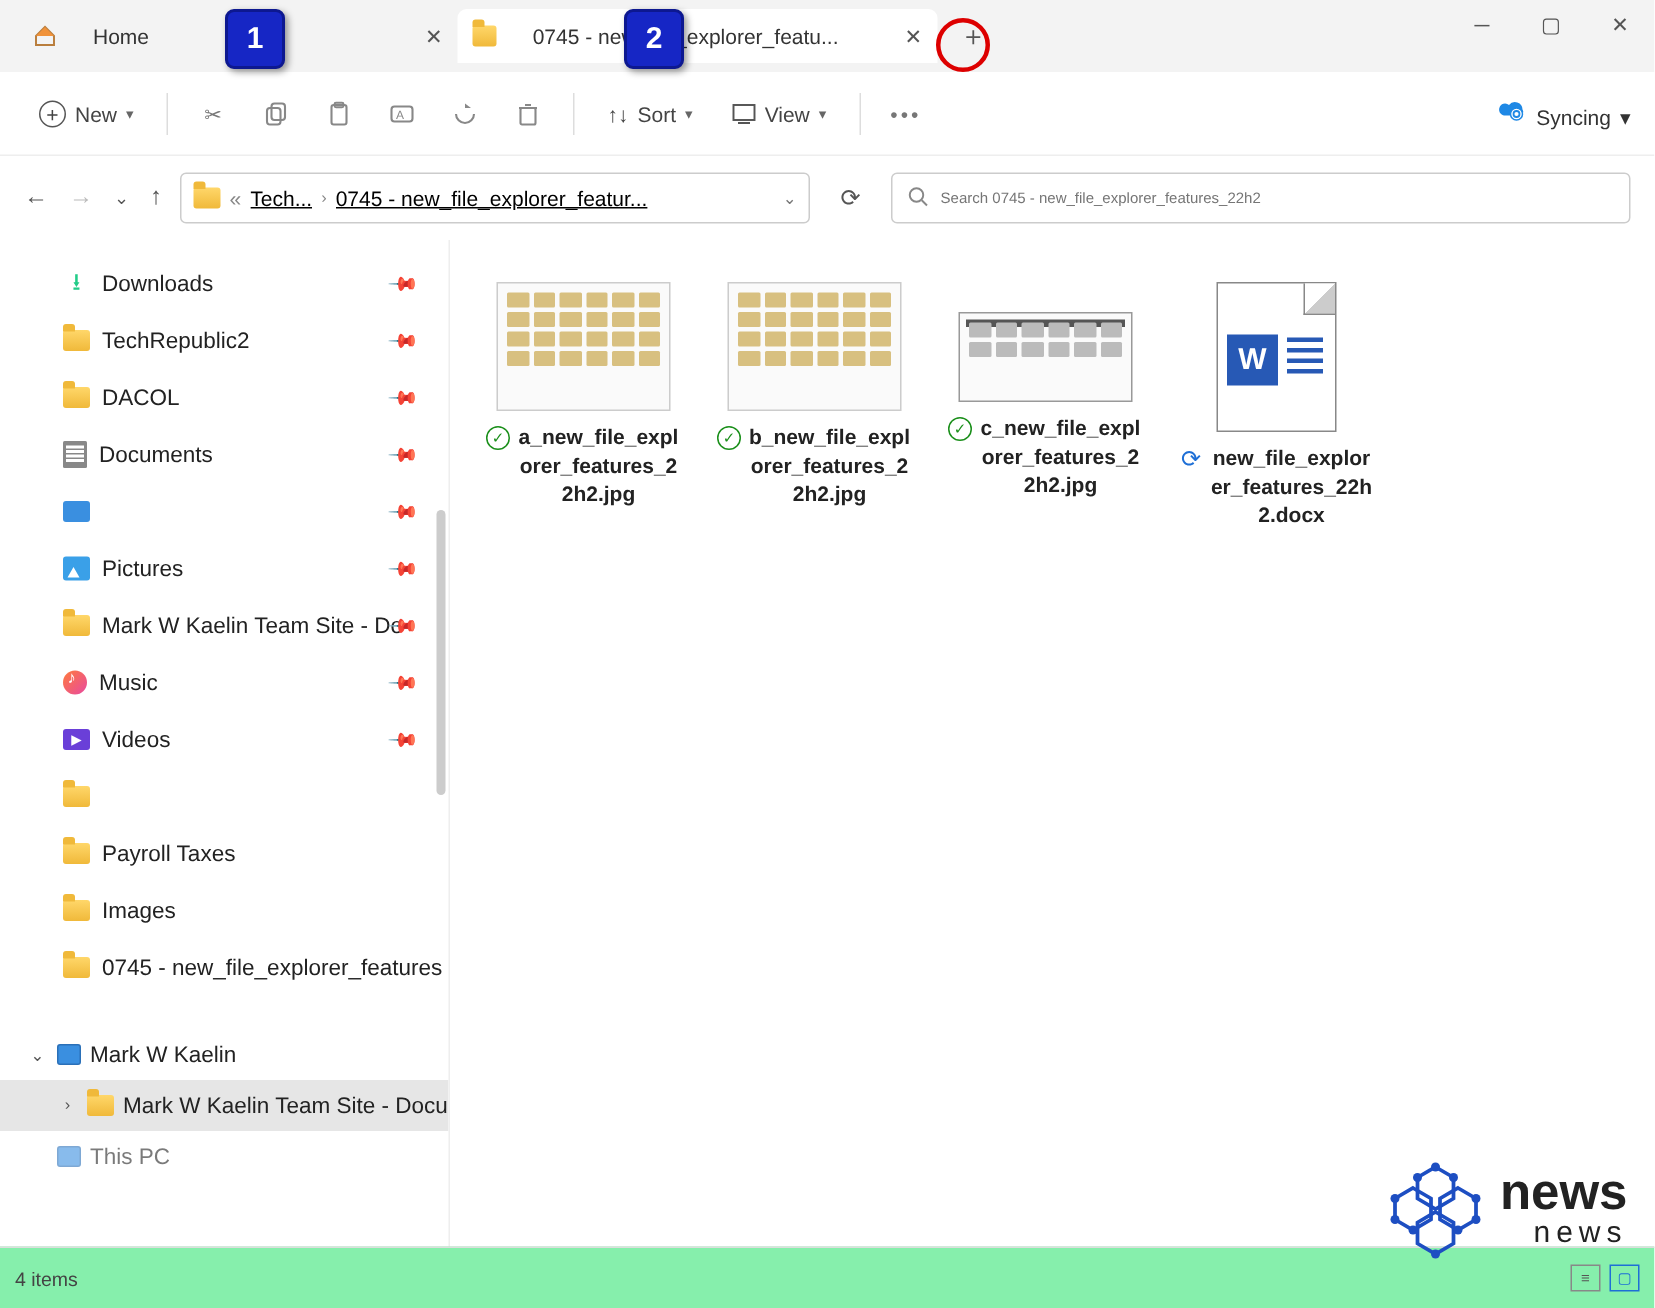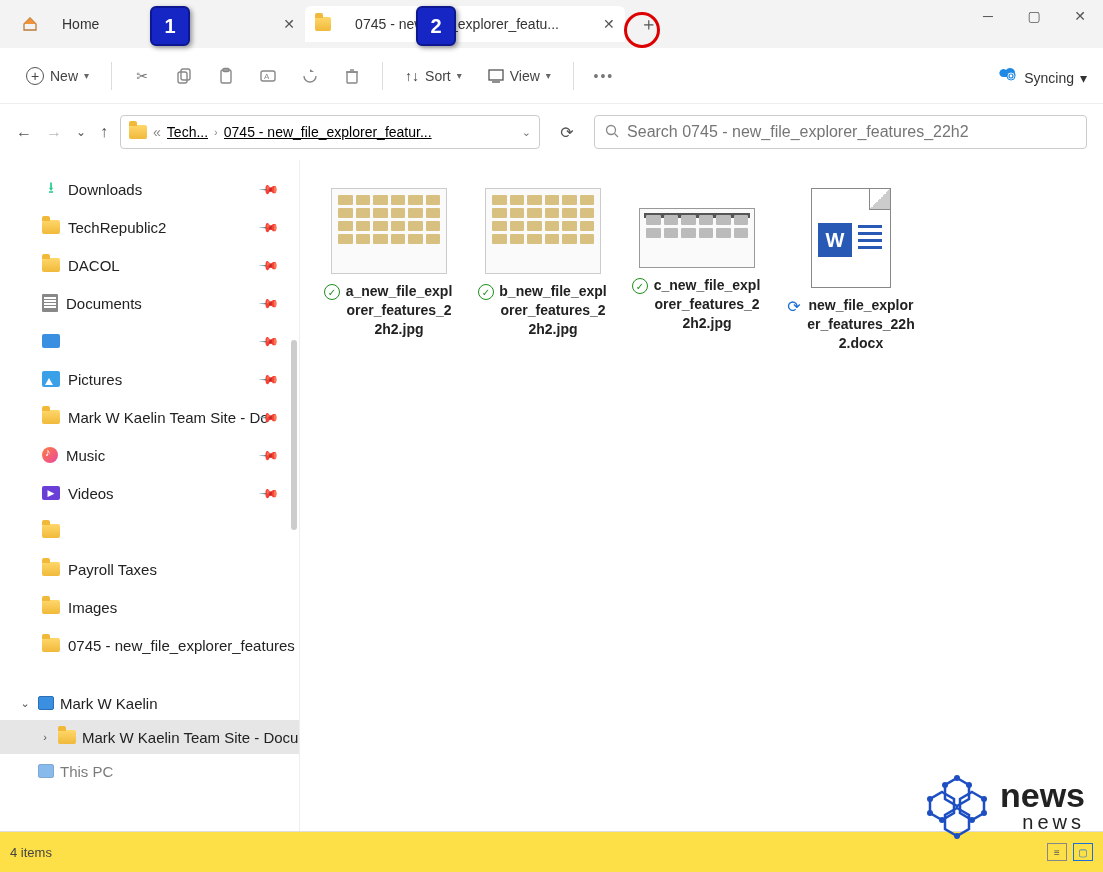--- a/index.html
+++ b/index.html
@@ -31,21 +31,21 @@
 
 .addrrow { display:flex; align-items:center; height:56px; padding:0 16px; gap:12px; background:#fff; }
 .navbtns { display:flex; gap:14px; align-items:center; color:#555; }
 .navbtns span { cursor:pointer; font-size:16px; }
 .addrbar { flex:0 0 420px; height:34px; border:1px solid #ccc; border-radius:4px; display:flex; align-items:center; padding:0 8px; gap:6px; font-size:14px; color:#333; }
 .addrbar .crumb { color:#000000; white-space:nowrap; overflow:hidden; text-overflow:ellipsis;text-decoration:underline; }
 .addrbar .sep { color:#888; font-size:11px; }
 .addrbar .down { margin-left:auto; color:#777; font-size:11px; }
 .refresh { width:30px; height:30px; display:flex; align-items:center; justify-content:center; color:#555; cursor:pointer; font-size:16px; }
 .searchbox { flex:1; height:34px; border:1px solid #ccc; border-radius:4px; display:flex; align-items:center; padding:0 10px; gap:8px; color:#888; font-size:14px; }
-.searchbox input { border:none; outline:none; flex:1; font-size:16px; color:#333; background:transparent; }
+.searchbox input { border:none; outline:none; flex:1; font-size:10px; color:#333; background:transparent; }
 
 
 .body { display:flex; height:calc(872px - 48px - 56px - 56px - 24px); position:relative; }
 .sidebar { width:300px; border-right:1px solid #eee; overflow:hidden; padding-top:10px; position:relative; }
 .side-item { display:flex; align-items:center; gap:8px; height:38px; padding-left:42px; font-size:15px; color:#222; cursor:pointer; position:relative; white-space:nowrap; }
 .side-item .pin { position:absolute; right:22px; color:#888; font-size:13px; transform:rotate(45deg); }
 .side-sep { height:22px; }
 .tree-item { display:flex; align-items:center; gap:6px; height:34px; padding-left:18px; font-size:15px; color:#222; cursor:pointer; }
 .tree-item .chev { width:14px; text-align:center; color:#555; font-size:11px; }
 .side-scroll { position:absolute; right:2px; top:180px; width:6px; height:190px; background:#ccc; border-radius:3px; }
@@ -67,21 +67,21 @@
 .thumb.shot::before { content:""; position:absolute; left:4px; right:4px; top:4px; height:5px; background:#555; }
 
 
 .docx { width:80px; height:100px; background:#fff; border:1px solid #888; position:relative; margin-bottom:8px; }
 .docx::before { content:""; position:absolute; right:0; top:0; width:20px; height:20px; background:linear-gradient(135deg,#fff 50%,#ccc 50%); border-left:1px solid #888; border-bottom:1px solid #888; }
 .docx .wbox { position:absolute; left:6px; top:34px; width:34px; height:34px; background:#2759b5; color:#fff; font-weight:bold; font-size:20px; display:flex; align-items:center; justify-content:center; }
 .docx .lines { position:absolute; left:46px; top:36px; right:8px; }
 .docx .lines div { height:3px; background:#2759b5; margin-bottom:4px; }
 
 
-.statusbar { position:absolute; left:0; right:0; bottom:0; height:41px; border-top:1px solid #ddd; display:flex; align-items:center; padding:16px 10px; font-size:13px; color:#444; background:#fde047; }
+.statusbar { position:absolute; left:0; right:0; bottom:0; height:41px; border-top:1px solid #ddd; display:flex; align-items:center; padding:16px 10px; font-size:13px; color:#444; background:#86efac; }
 .statusbar .viewbtns { margin-left:auto; display:flex; gap:6px; }
 .viewbtn { width:20px; height:18px; border:1px solid #888; display:flex; align-items:center; justify-content:center; font-size:10px; color:#555; }
 .viewbtn.active { border-color:#1e6fd6; color:#1e6fd6; }
 
 
 .folder-ic { width:18px; height:14px; background:linear-gradient(#ffd76a,#f0b93a); border-radius:2px; position:relative; }
 .folder-ic::before { content:""; position:absolute; left:0; top:-4px; width:8px; height:5px; background:#f0b93a; border-radius:2px 2px 0 0; }
 .dl-ic { color:#2c8; font-size:16px; display:inline-block; width:18px; text-align:center; }
 .pic-ic { width:18px; height:16px; background:#3aa0e8; border-radius:2px; position:relative; }
 .pic-ic::after { content:""; position:absolute; left:3px; bottom:2px; width:0; height:0; border-left:4px solid transparent; border-right:4px solid transparent; border-bottom:7px solid #fff; }

